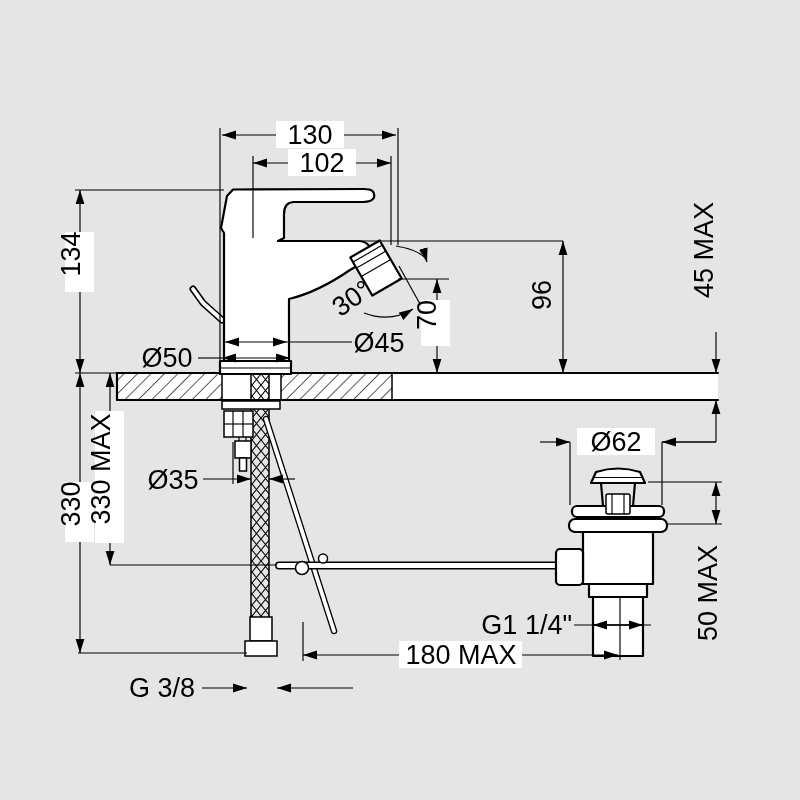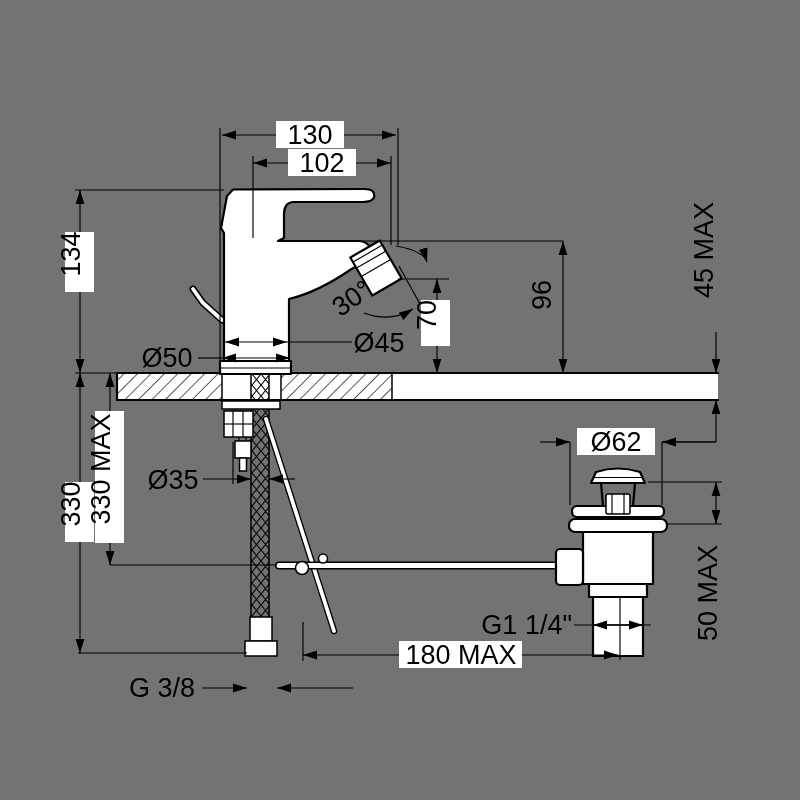--- a/index.html
+++ b/index.html
@@ -1,16 +1,16 @@
 <!DOCTYPE html>
 <html><head>
 <meta charset="utf-8">
 <style>
   html,body{margin:0;padding:0;background:#ffffff;}
-  .page{width:800px;height:800px;background:#737373;position:relative;font-family:"Liberation Sans",sans-serif;}
+  .page{width:800px;height:800px;background:#e5e5e5;position:relative;font-family:"Liberation Sans",sans-serif;}
   svg{display:block;}
   text{fill:#000;font-family:"Liberation Sans",sans-serif;font-size:27px;}
   .obj{stroke:#000;stroke-width:2.2;fill:none;stroke-linejoin:round;stroke-linecap:round;}
   .objw{stroke:#000;stroke-width:2.2;fill:#fff;stroke-linejoin:round;}
   .med{stroke:#000;stroke-width:1.5;fill:none;}
   .medw{stroke:#000;stroke-width:1.5;fill:#fff;}
   .thin{stroke:#000;stroke-width:1.15;fill:none;}
   .dim{stroke:#000;stroke-width:1.15;fill:none;marker-start:url(#ar);marker-end:url(#ar);}
   .lead{stroke:#000;stroke-width:1.15;fill:none;marker-end:url(#ar);}
   .mask{fill:#fff;stroke:none;}

